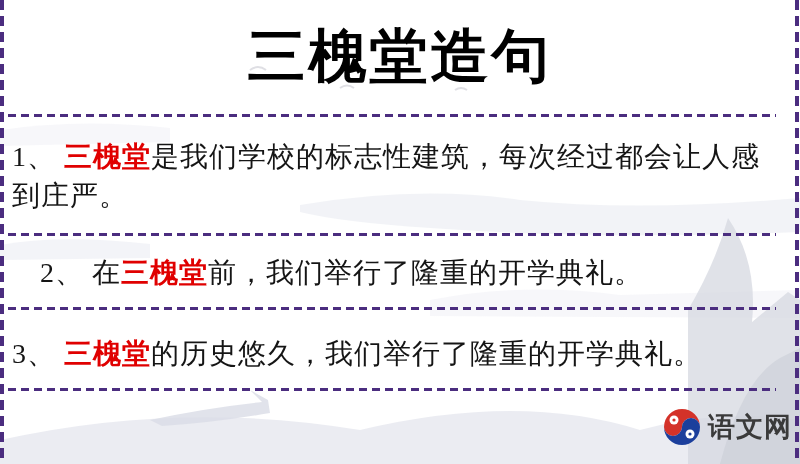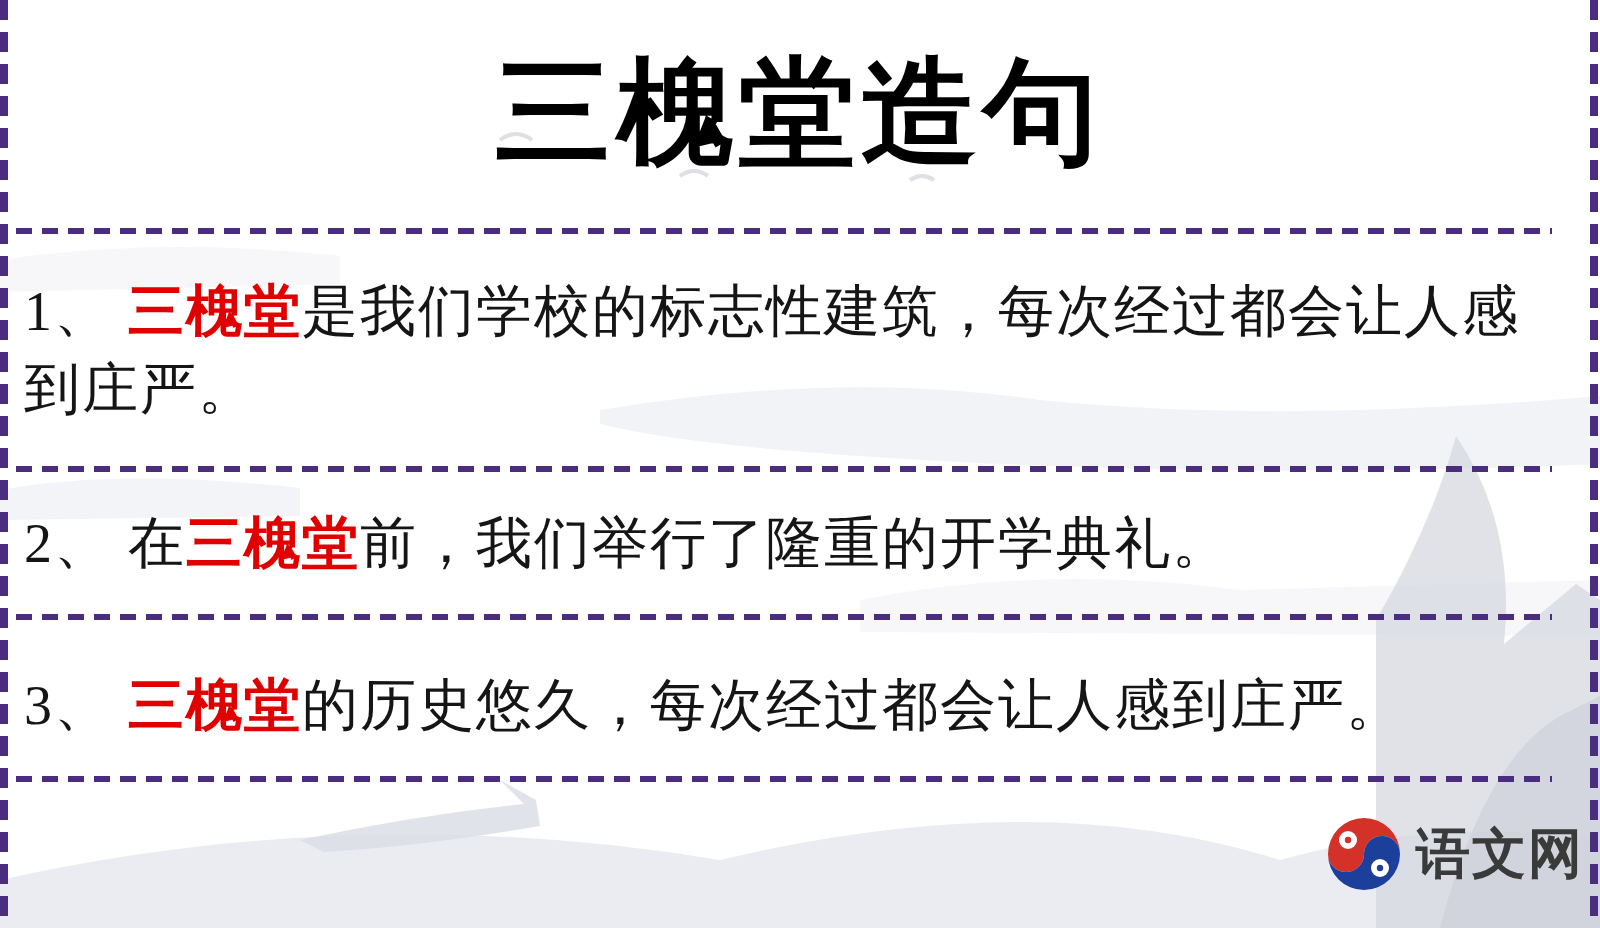--- a/index.html
+++ b/index.html
@@ -27,21 +27,21 @@
   .sep{
     flex:none;height:3px;margin:0 24px 0 8px;
     background:repeating-linear-gradient(90deg,#4b2d7f 0 8px,transparent 8px 13px);
   }
   .sentence{
     flex:none;font-size:28px;color:#151515;line-height:39px;
     padding-left:12px;padding-right:20px;
     letter-spacing:1px;
   }
   .s1{height:96px;padding-top:20px;}
-  .s2{height:54px;padding-top:17px;}
+  .s2{height:54px;padding-top:17px;margin-left:28px;}
   .s3{height:54px;padding-top:24px;}
   .num{margin-right:8px;}
   .kw{color:#e00000;font-weight:bold;}
   .footer{flex:1;position:relative;}
   .logo{
     position:absolute;right:8px;top:16px;
     display:flex;align-items:center;gap:6px;
     text-decoration:none;cursor:pointer;justify-content:flex-end;
   }
   .logo-text{
@@ -80,21 +80,21 @@
     <div class="sep"></div>
 
     <div class="sentence s1"><span class="num">1、</span><span></span><span class="kw">三槐堂</span><span>是我们学校的标志性建筑，每次经过都会让人感到庄严。</span></div>
 
     <div class="sep"></div>
 
     <div class="sentence s2"><span class="num">2、</span><span>在</span><span class="kw">三槐堂</span><span>前，我们举行了隆重的开学典礼。</span></div>
 
     <div class="sep"></div>
 
-    <div class="sentence s3"><span class="num">3、</span><span></span><span class="kw">三槐堂</span><span>的历史悠久，每次经过都会让人感到庄严。</span></div>
+    <div class="sentence s3"><span class="num">3、</span><span></span><span class="kw">三槐堂</span><span>的历史悠久，我们举行了隆重的开学典礼。</span></div>
 
     <div class="sep"></div>
 
     <div class="footer">
       <a class="logo">
         <svg width="40" height="40" viewBox="0 0 40 40" aria-hidden="true">
           <path d="M38,20 A18,18 0 0 0 2,20 A9,9 0 0 0 20,20 A9,9 0 0 1 38,20 Z" fill="#d43229"></path>
           <path d="M2,20 A18,18 0 0 0 38,20 A9,9 0 0 0 20,20 A9,9 0 0 1 2,20 Z" fill="#1c3f9c"></path>
           <circle cx="12" cy="13" r="4.5" fill="#ffffff"></circle>
           <circle cx="28" cy="27" r="4.5" fill="#ffffff"></circle>

